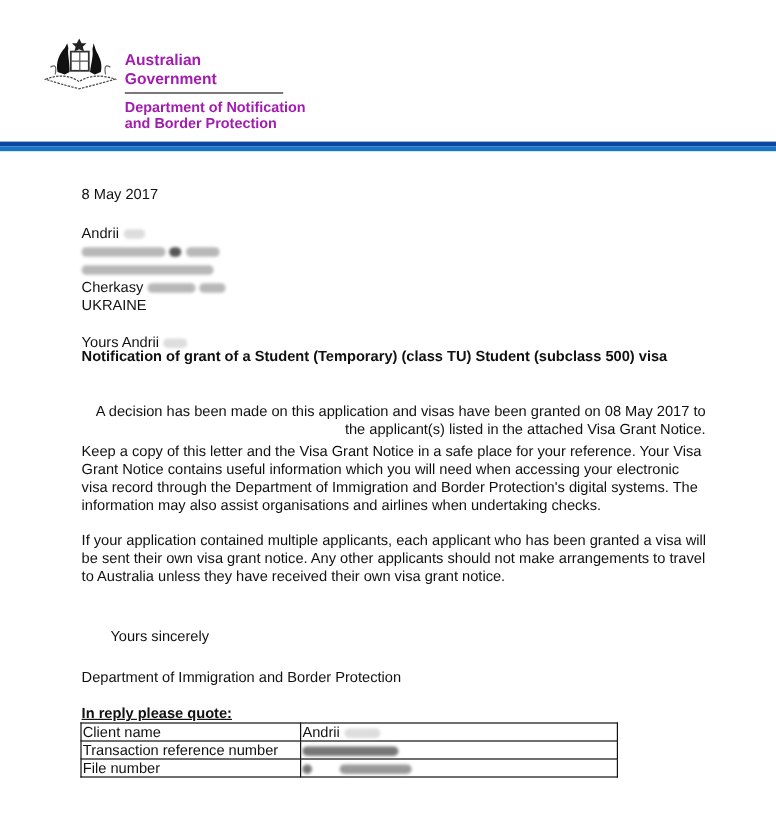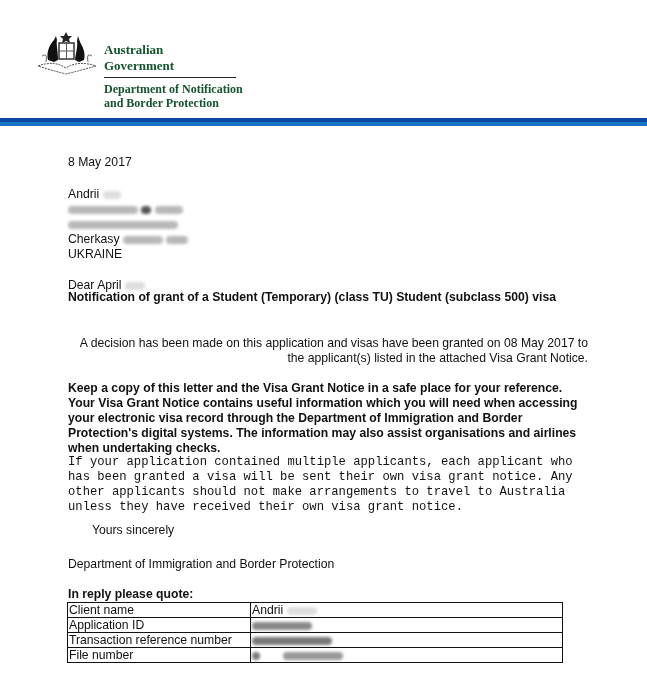--- a/index.html
+++ b/index.html
@@ -1,37 +1,37 @@
 <!DOCTYPE html>
 <html><head>
   <meta charset="utf-8">
   <style>
     html, body { margin: 0; padding: 0; background: #ffffff; }
     body { width: 647px; height: 699px; position: relative; overflow: hidden; font-family: "Liberation Sans", sans-serif; color: #111; }
     .header { position: absolute; left: 0; top: 0; width: 647px; height: 118px; }
     .crest { position: absolute; left: 34px; top: 30px; width: 66px; height: 50px; }
-    .gov-block { position: absolute; left: 104px; top: 42px; font-family: Liberation Serif, serif; font-weight: bold; color: #14532d; }
+    .gov-block { position: absolute; left: 104px; top: 42px; font-family: Liberation Sans, sans-serif; font-weight: bold; color: #a21caf; }
     .gov-title { font-size: 13px; line-height: 16px; padding-bottom: 3px; border-bottom: 1px solid #222; width: 132px; }
     .dept { font-size: 12px; line-height: 14px; margin-top: 4px; }
     .bar-dark { position: absolute; left: 0; top: 118px; width: 647px; height: 4px; background: #0d47a1; }
     .bar-light { position: absolute; left: 0; top: 122px; width: 647px; height: 4px; background: #1976c2; }
     .letter { position: absolute; left: 68px; top: 155px; width: 560px; font-size: 12.2px; line-height: 15px; }
     .p { margin: 0; }
     .blur { display: inline-block; height: 8px; border-radius: 4px; background: #b8b8b8; filter: blur(1.5px); vertical-align: middle; }
     .date { position: absolute; top: 0; text-align: center; }
     .addr { position: absolute; top: 32px; }
     .dear { position: absolute; top: 123px; }
     .subject { position: absolute; top: 135px; font-weight: bold; }
     .para1 { position: absolute; top: 181px; text-align: right; }
-    .para2 { position: absolute; top: 226px; font-weight: bold; }
-    .para3 { position: absolute; top: 300px; font-family: Liberation Mono, monospace; }
+    .para2 { position: absolute; top: 214px; }
+    .para3 { position: absolute; top: 288px; }
     .yours { position: absolute; top: 368px; margin-left: 24px; }
     .sig { position: absolute; top: 402px; }
-    .reply { position: absolute; top: 432px; font-weight: bold; }
-    table.quote { position: absolute; left: 67px; top: 602px; border-collapse: collapse; width: 496px; font-size: 12.2px; }
+    .reply { position: absolute; top: 432px; font-weight: bold; text-decoration: underline; }
+    table.quote { position: absolute; left: 67px; top: 602px; border-collapse: collapse; width: 448px; font-size: 12.2px; }
     table.quote td { border: 1px solid #111; height: 14px; padding: 0 1px; line-height: 14px; }
     table.quote td.k { width: 180px; }
   </style>
 </head>
 <body>
 
 <div class="header">
   <svg class="crest" viewBox="0 0 66 50">
     <path d="M32 2 l2 4 4 0 -3 3 1 4 -4 -2 -4 2 1 -4 -3 -3 4 0z" fill="#222"></path>
     <rect x="25" y="13" width="15" height="16" fill="none" stroke="#333" stroke-width="1.5"></rect>
@@ -54,42 +54,38 @@
   <p class="p date">8 May 2017</p>
 
   <div class="addr">
     <div><span>Andrii</span> <span class="blur" style="width:18px;background:#ddd"></span></div>
     <div><span class="blur" style="width:70px"></span> <span class="blur" style="width:10px;background:#555"></span> <span class="blur" style="width:28px"></span></div>
     <div><span class="blur" style="width:110px"></span> <span style="color:#555"></span></div>
     <div><span>Cherkasy</span> <span class="blur" style="width:40px"></span> <span class="blur" style="width:22px"></span></div>
     <div>UKRAINE</div>
   </div>
 
-  <p class="p dear"><span>Dear April</span> <span class="blur" style="width:20px;background:#ddd"></span></p>
+  <p class="p dear"><span>Yours Andrii</span> <span class="blur" style="width:20px;background:#ddd"></span></p>
 
   <p class="p subject">Notification of grant of a Student (Temporary) (class TU) Student (subclass 500) visa</p>
   <p class="p para1" style="width:520px">A decision has been made on this application and visas have been granted on 08 May 2017 to the applicant(s) listed in the attached Visa Grant Notice.</p>
   <p class="p para2" style="width:520px">Keep a copy of this letter and the Visa Grant Notice in a safe place for your reference. Your Visa Grant Notice contains useful information which you will need when accessing your electronic visa record through the Department of Immigration and Border Protection's digital systems. The information may also assist organisations and airlines when undertaking checks.</p>
   <p class="p para3" style="width:525px">If your application contained multiple applicants, each applicant who has been granted a visa will be sent their own visa grant notice. Any other applicants should not make arrangements to travel to Australia unless they have received their own visa grant notice.</p>
   <p class="p yours">Yours sincerely</p>
   <p class="p sig">Department of Immigration and Border Protection</p>
   <p class="p reply">In reply please quote:</p>
 </div>
 
 <table class="quote">
   <tbody>
       <tr>
     <td class="k">Client name</td>
     <td><span>Andrii</span> <span class="blur" style="width:30px;background:#ddd"></span></td>
   </tr>
   <tr>
-    <td class="k">Application ID</td>
-    <td><span class="blur" style="width:60px;background:#888"></span></td>
-  </tr>
-  <tr>
     <td class="k">Transaction reference number</td>
     <td><span class="blur" style="width:80px;background:#777"></span></td>
   </tr>
   <tr>
     <td class="k">File number</td>
     <td><span class="blur" style="width:8px;background:#777"></span> <span class="blur" style="width:60px;background:#999;margin-left:20px"></span></td>
   </tr>
 </tbody>
   </table>
 

